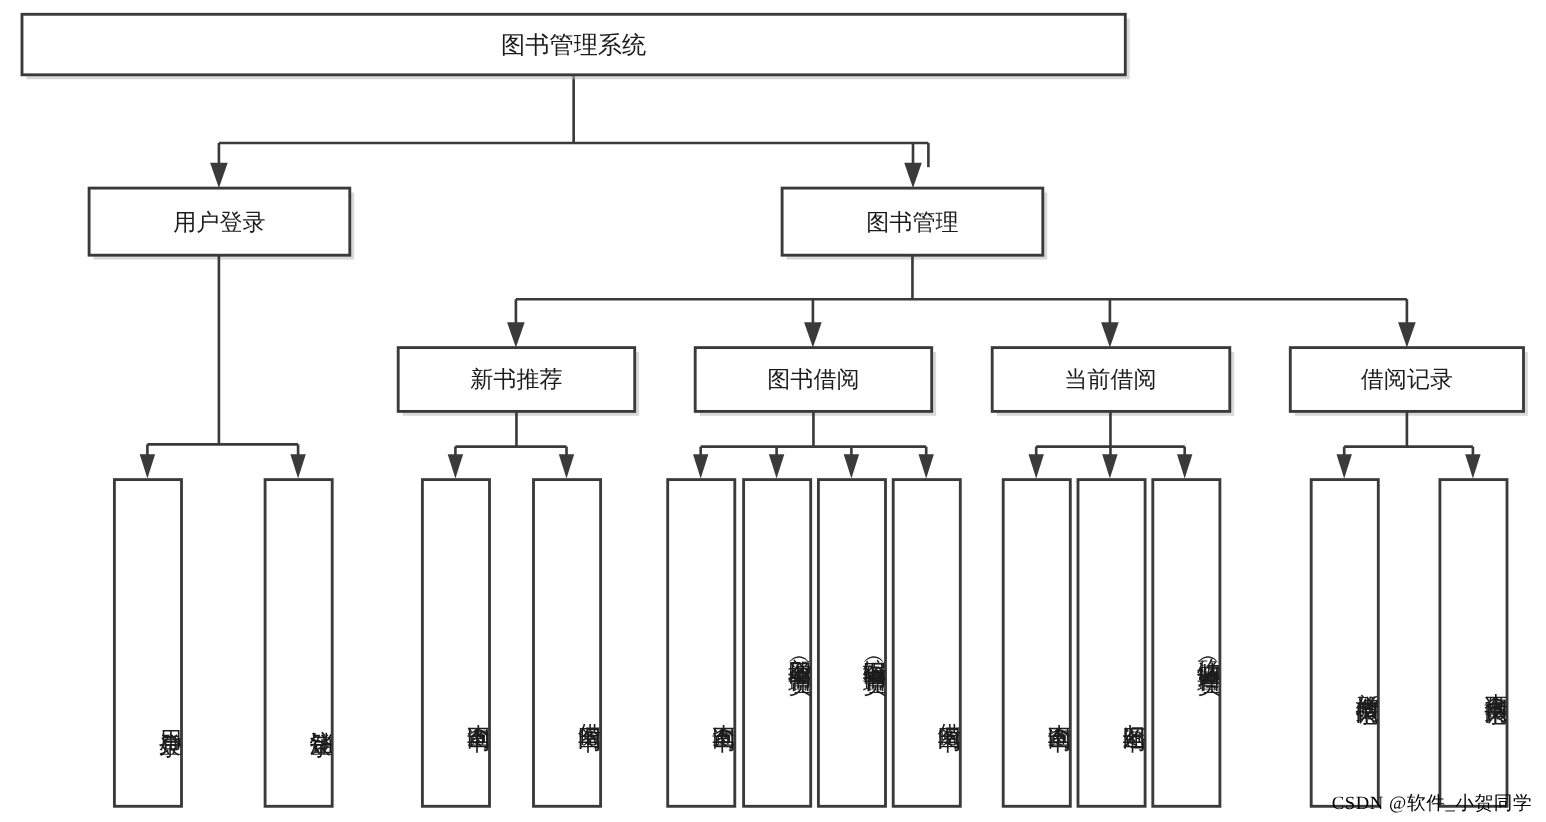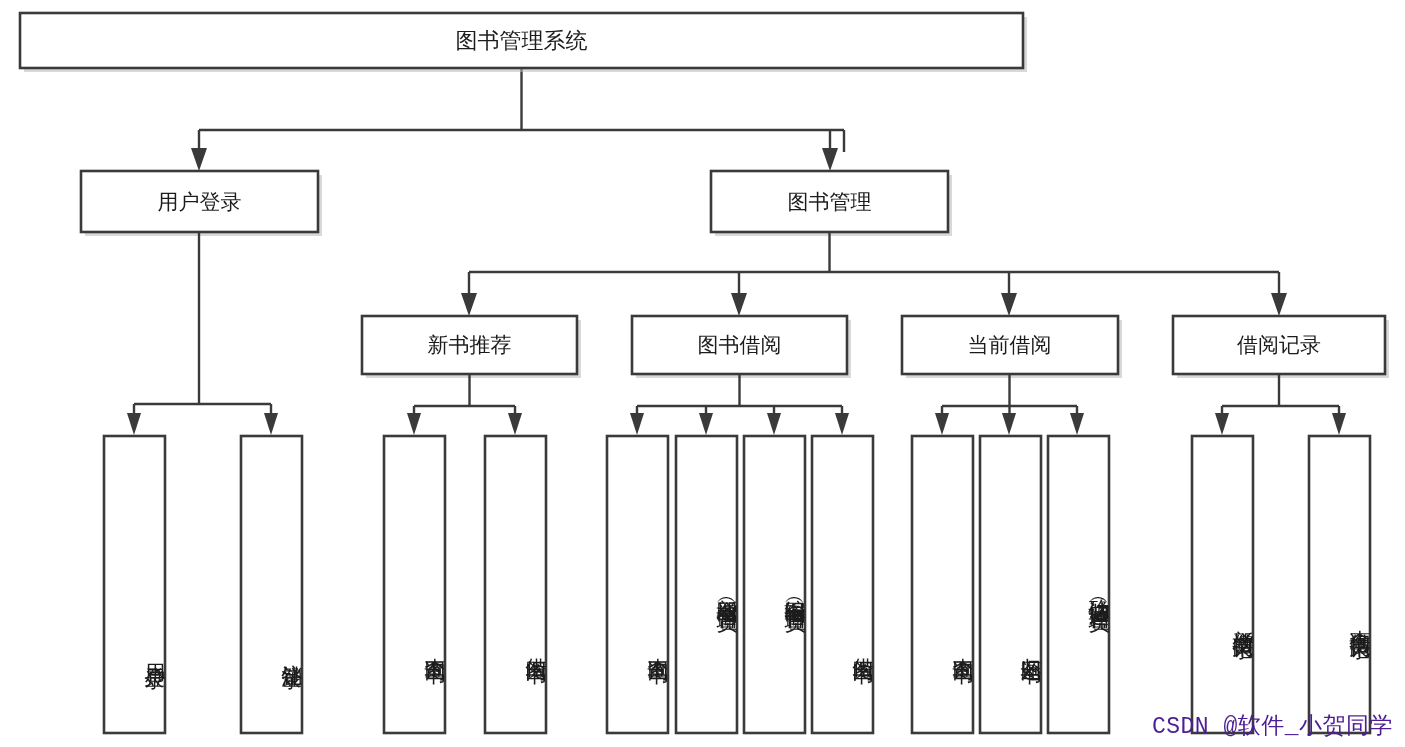--- a/index.html
+++ b/index.html
@@ -66,23 +66,23 @@
     display: flex;
     align-items: flex-start;
     justify-content: center;
     white-space: nowrap;
     pointer-events: none;
   }
   .watermark {
     position: absolute;
     right: 12px;
     bottom: 6px;
-    font-family: Liberation Mono, monospace;
-    font-size: 23px;
-    color: #4c1d95;
+    font-family: Liberation Serif, serif;
+    font-size: 17px;
+    color: #000000;
     letter-spacing: 0.5px;
     white-space: nowrap;
   }
 </style>
 </head>
 <body>
 
 <div id="diagram-root">
 
   <svg id="tree-svg" viewBox="0 0 1405 747">

